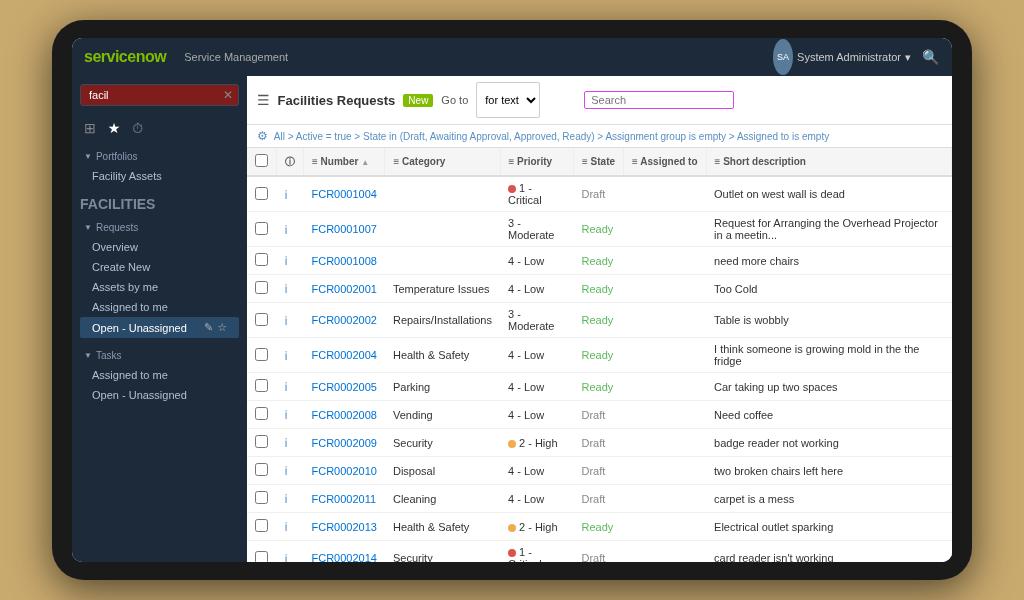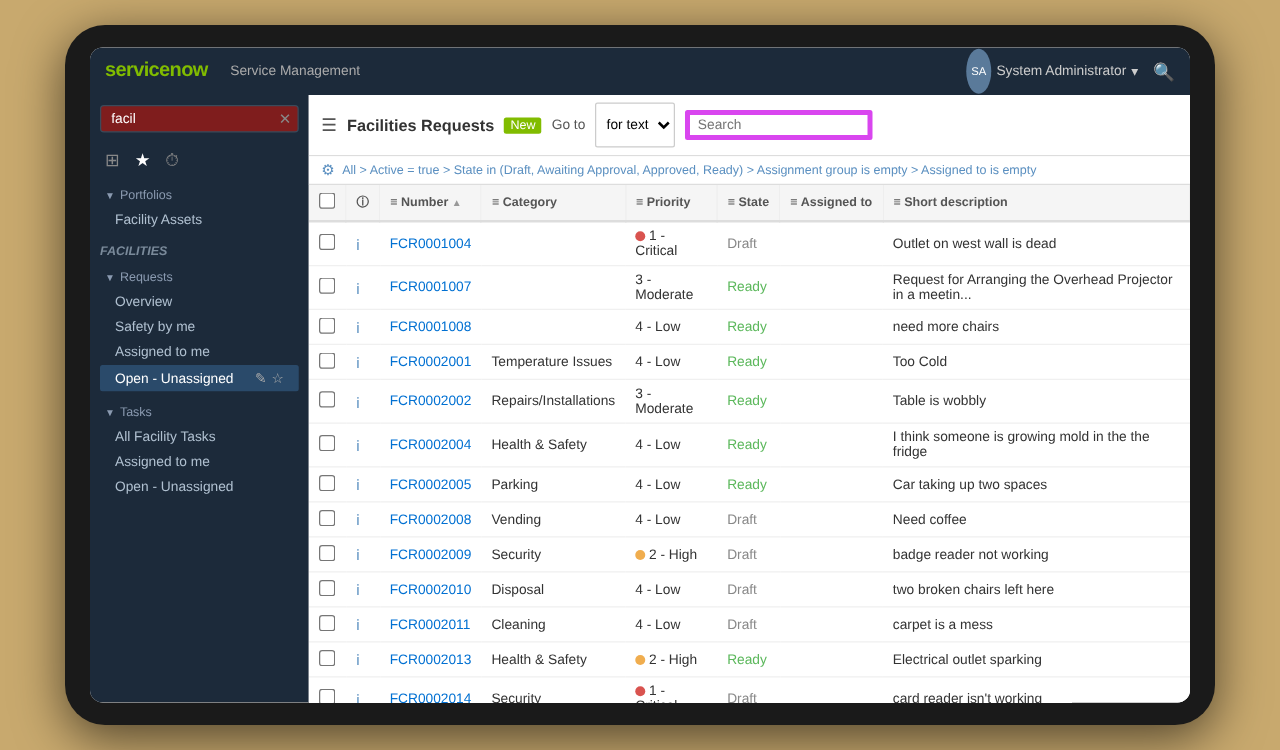--- a/index.html
+++ b/index.html
@@ -150,25 +150,24 @@
     .sidebar-section-header .arrow { font-size: 8px; }
     .sidebar-item {
       color: #b0c0d0;
       font-size: 11px;
       padding: 4px 12px;
       cursor: pointer;
       border-radius: 2px;
     }
     .sidebar-group-label {
       color: #7a8a9a;
-      font-size: 10px;
+      font-size: 14px;
       padding: 6px 8px 2px;
       font-weight: bold;
       text-transform: uppercase;
-      font-style: italic;
     }
     .sidebar-item-highlighted {
       background: #2a4a6a;
       color: #fff;
       font-size: 11px;
       padding: 4px 12px;
       display: flex;
       align-items: center;
       justify-content: space-between;
       border-radius: 2px;
@@ -218,28 +217,29 @@
       color: #555;
     }
     .toolbar-select {
       border: 1px solid #ccc;
       border-radius: 2px;
       padding: 10px 4px;
       font-size: 11px;
       background: #fff;
     }
     .toolbar-search {
-      border: 4px solid #d946ef;
+      border: 1px solid #d946ef;
       border-radius: 2px;
       padding: 2px 6px;
       font-size: 11px;
       background: #fff;
       color: #999;
       flex: 1;
       max-width: 150px;
+      margin-left: 36px;
     }
     
     .filter-bar {
       background: #fff;
       border-bottom: 1px solid #ddd;
       padding: 4px 10px;
       display: flex;
       align-items: center;
       flex-shrink: 0;
     }
@@ -361,37 +361,37 @@
         </div>
 
         <div class="sidebar-group-label">Facilities</div>
 
         <div class="sidebar-section">
           <div class="sidebar-section-header">
             <span class="arrow">▼</span>
             <span>Requests</span>
           </div>
           <div class="sidebar-item">Overview</div>
-          <div class="sidebar-item">Safety by me</div>
+          <div class="sidebar-item">Create New</div>
+          <div class="sidebar-item">Assets by me</div>
           <div class="sidebar-item">Assigned to me</div>
           <div class="sidebar-item-highlighted">
             <span>Open - Unassigned</span>
             <span class="actions">
               <span>✎</span>
               <span>☆</span>
             </span>
           </div>
         </div>
 
         <div class="sidebar-section">
           <div class="sidebar-section-header">
             <span class="arrow">▼</span>
             <span>Tasks</span>
           </div>
-          <div class="sidebar-item">All Facility Tasks</div>
           <div class="sidebar-item">Assigned to me</div>
           <div class="sidebar-item">Open - Unassigned</div>
         </div>
       </div>
 
       <div class="content">
 
         <div class="toolbar">
           <span class="hamburger-icon">☰</span>
           <span class="toolbar-title">Facilities Requests</span>

